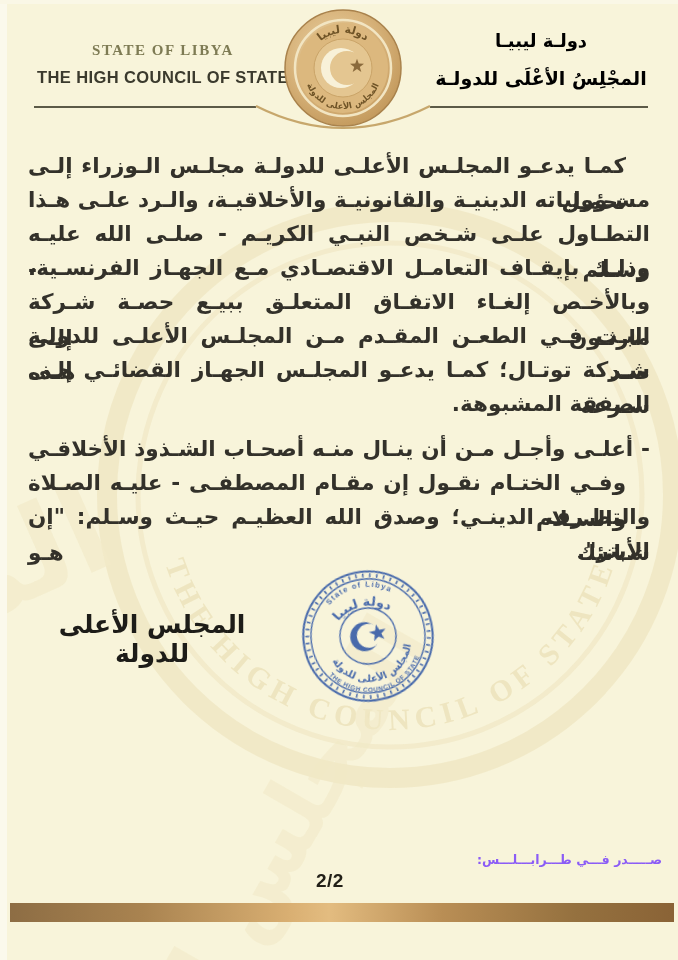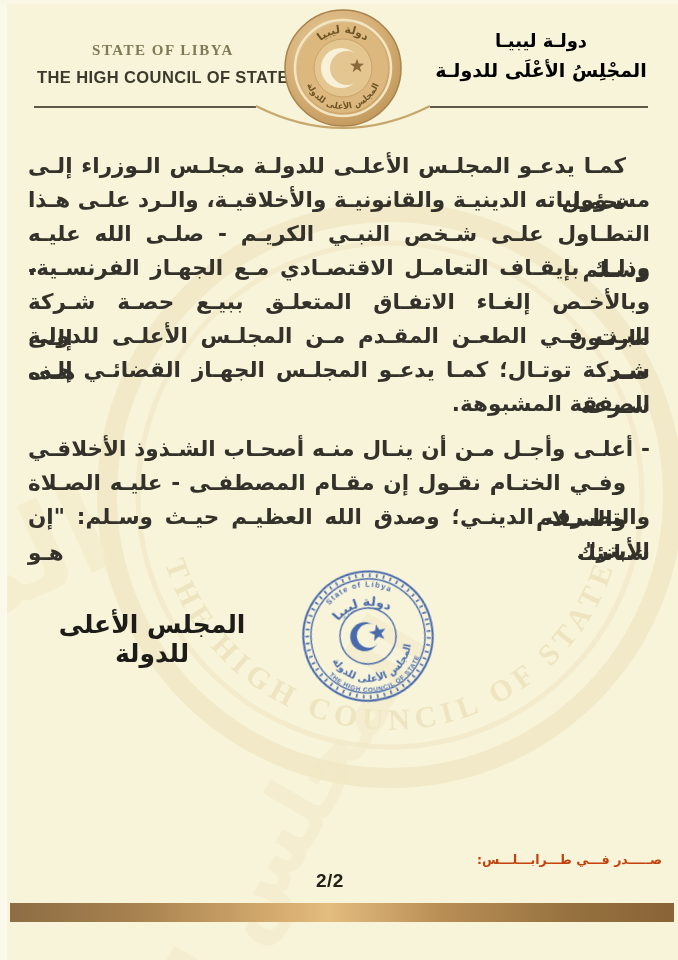--- a/index.html
+++ b/index.html
@@ -21,21 +21,21 @@
   .header-english .en1{
     font-family:"Liberation Serif",serif;font-weight:bold;
     font-size:15px;letter-spacing:1.5px;color:#7e7b54;
   }
   .header-english .en2{
     font-family:"Liberation Sans",sans-serif;font-weight:bold;
     font-size:16.5px;letter-spacing:.4px;color:#3b3a2d;margin-top:9px;
   }
   .header-arabic{position:absolute;right:22px;top:30px;width:230px;direction:rtl;text-align:center;color:#000000;}
   .header-arabic .ar1{font-size:18px;font-weight:bold;letter-spacing:1px;}
-  .header-arabic .ar2{font-size:19px;font-weight:bold;margin-top:8px;}
+  .header-arabic .ar2{font-size:19px;font-weight:bold;margin-top:16px;}
   .emblem{position:absolute;left:283px;top:8px;width:120px;height:120px;}
   .separator{position:absolute;left:0;top:98px;width:678px;height:50px;}
 
   
   .doc-body{
     position:absolute;left:28px;top:148px;width:622px;
     direction:rtl;color:#33312a;
     font-size:21.5px;font-weight:bold;
   }
   .para{margin:0 0 11px 0;}
@@ -48,21 +48,21 @@
     position:absolute;left:32px;top:610px;width:240px;
     direction:rtl;text-align:center;
     font-size:25px;font-weight:bold;color:#1d1c18;
   }
   .stamp{position:absolute;left:300px;top:568px;width:136px;height:136px;transform:rotate(-12deg);opacity:.92;}
 
   
   .footer-issued{
     position:absolute;right:16px;top:851px;width:230px;
     direction:rtl;text-align:right;
-    font-size:12.5px;font-weight:bold;color:#c2410c;line-height:17px;
+    font-size:12.5px;font-weight:bold;color:#8b5cf6;line-height:17px;
   }
   .page-number{
     position:absolute;left:316px;top:870px;
     font-family:"Liberation Sans",sans-serif;
     font-size:19px;font-weight:bold;color:#222018;letter-spacing:.5px;
   }
   .gold-bar{
     position:absolute;left:10px;top:903px;width:664px;height:19px;
     background:linear-gradient(90deg,#8d6d44 0%,#a98350 20%,#d9af72 42%,#e3bc80 48%,#b98e55 65%,#95713f 85%,#8a6336 100%);
   }

